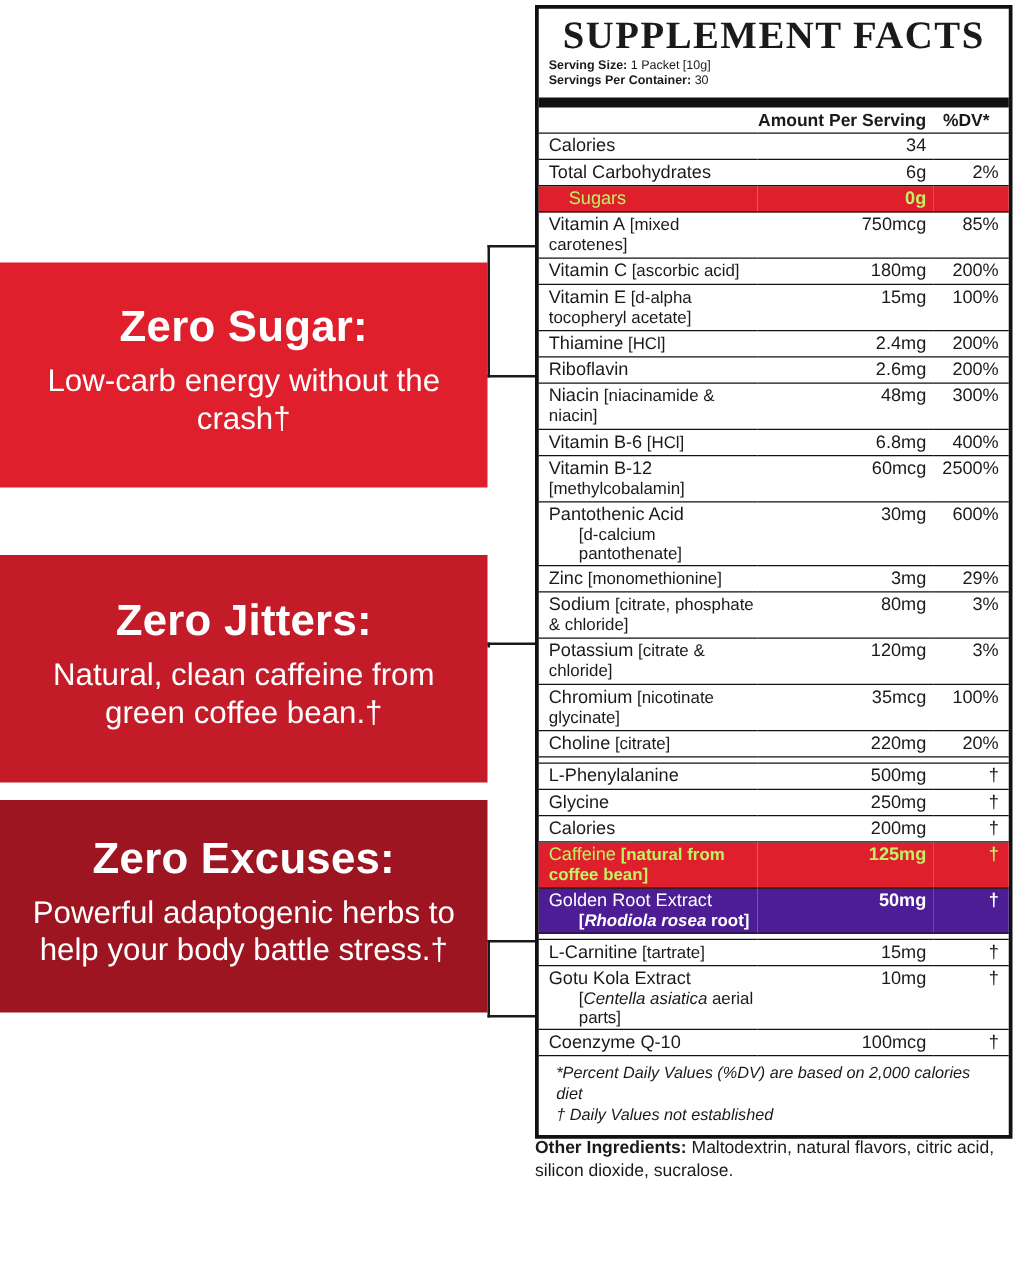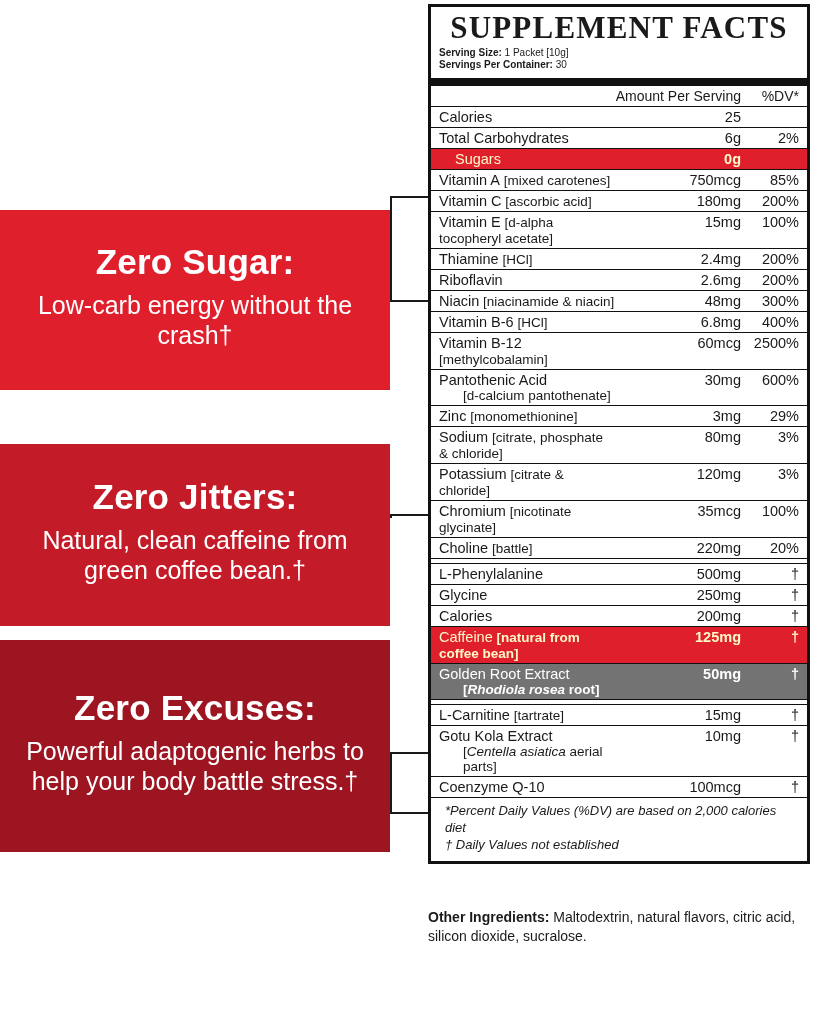--- a/index.html
+++ b/index.html
@@ -37,21 +37,21 @@
     color: #ffffff;
     text-align: center;
     box-sizing: border-box;
     padding: 14px 18px 20px 18px;
     display: flex;
     flex-direction: column;
     justify-content: center;
   }
   .callout-1 { top: 210px; height: 180px; background: #e01f2d; }
   .callout-2 { top: 424px; height: 182px; background: #c41b28; margin-top: 20px; }
-  .callout-3 { top: 640px; height: 212px; background: #9e1522; }
+  .callout-3 { top: 640px; height: 170px; background: #9e1522; }
 
   .callout-title {
     font-size: 35px;
     font-weight: bold;
     letter-spacing: 0.2px;
     line-height: 1.1;
     margin-bottom: 8px;
   }
   .callout-body {
     font-size: 25px;
@@ -125,33 +125,33 @@
     text-align: right;
     white-space: nowrap;
     padding-right: 8px !important;
     width: 52px;
   }
   .hdr td {
     border-bottom: 1px solid #111111;
     font-size: 14px;
     padding-bottom: 1px;
   }
-  .hdr .col-amt, .hdr .col-dv { text-align: right; }
+  .hdr .col-amt, .hdr .col-dv { text-align: center; font-weight: bold; }
   .sub {
     font-size: 13.5px;
   }
   .name-main { font-weight: normal; }
   .indent { padding-left: 24px !important; }
   .row-highlight td {
     background: #e01f2d;
-    color: #fef9c3;
+    color: #bef264;
     font-weight: bold;
   }
   .row-dark td {
-    background: #737373;
+    background: #4c1d95;
     color: #ffffff;
     font-weight: bold;
   }
   .sec-break td {
     border-bottom: 5px solid #111111;
     padding: 0;
     height: 0;
     line-height: 0;
   }
   .italic-sp { font-style: italic; }
@@ -212,21 +212,21 @@
 
       <table class="nutr">
         <tbody id="nutr-body">
           <tr class="hdr">
             <td class="col-name"></td>
             <td class="col-amt">Amount Per Serving</td>
             <td class="col-dv">%DV*</td>
           </tr>
         <tr>
               <td class="col-name"><span class="name-main">Calories</span></td>
-              <td class="col-amt">25</td>
+              <td class="col-amt">34</td>
               <td class="col-dv"></td>
             </tr>
             <tr>
               <td class="col-name"><span class="name-main">Total Carbohydrates</span></td>
               <td class="col-amt">6g</td>
               <td class="col-dv">2%</td>
             </tr>
             <tr class="row-highlight">
               <td class="col-name indent"><span class="name-main">Sugars</span></td>
               <td class="col-amt">0g</td>
@@ -291,21 +291,21 @@
               <td class="col-name"><span class="name-main">Potassium</span><span class="sub"> [citrate &amp; chloride]</span></td>
               <td class="col-amt">120mg</td>
               <td class="col-dv">3%</td>
             </tr>
             <tr>
               <td class="col-name"><span class="name-main">Chromium</span><span class="sub"> [nicotinate glycinate]</span></td>
               <td class="col-amt">35mcg</td>
               <td class="col-dv">100%</td>
             </tr>
             <tr>
-              <td class="col-name"><span class="name-main">Choline</span><span class="sub"> [battle]</span></td>
+              <td class="col-name"><span class="name-main">Choline</span><span class="sub"> [citrate]</span></td>
               <td class="col-amt">220mg</td>
               <td class="col-dv">20%</td>
             </tr>
             <tr class="sec-break">
               <td colspan="3"></td>
             </tr>
             <tr>
               <td class="col-name"><span class="name-main">L-Phenylalanine</span></td>
               <td class="col-amt">500mg</td>
               <td class="col-dv">†</td>

